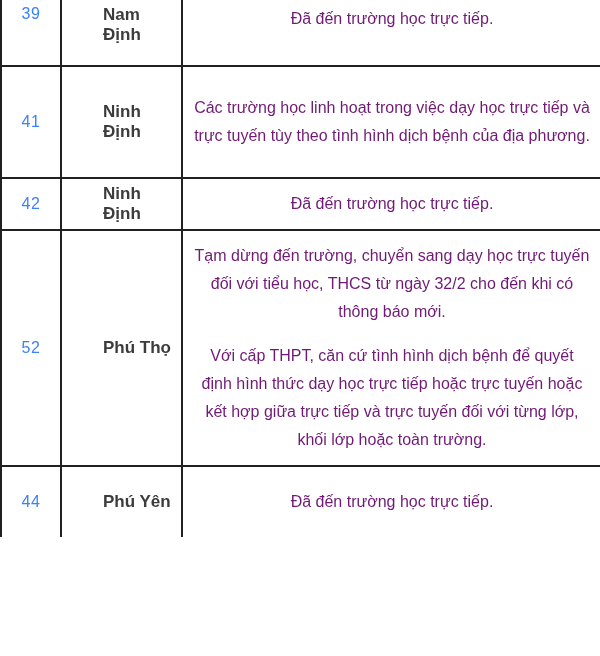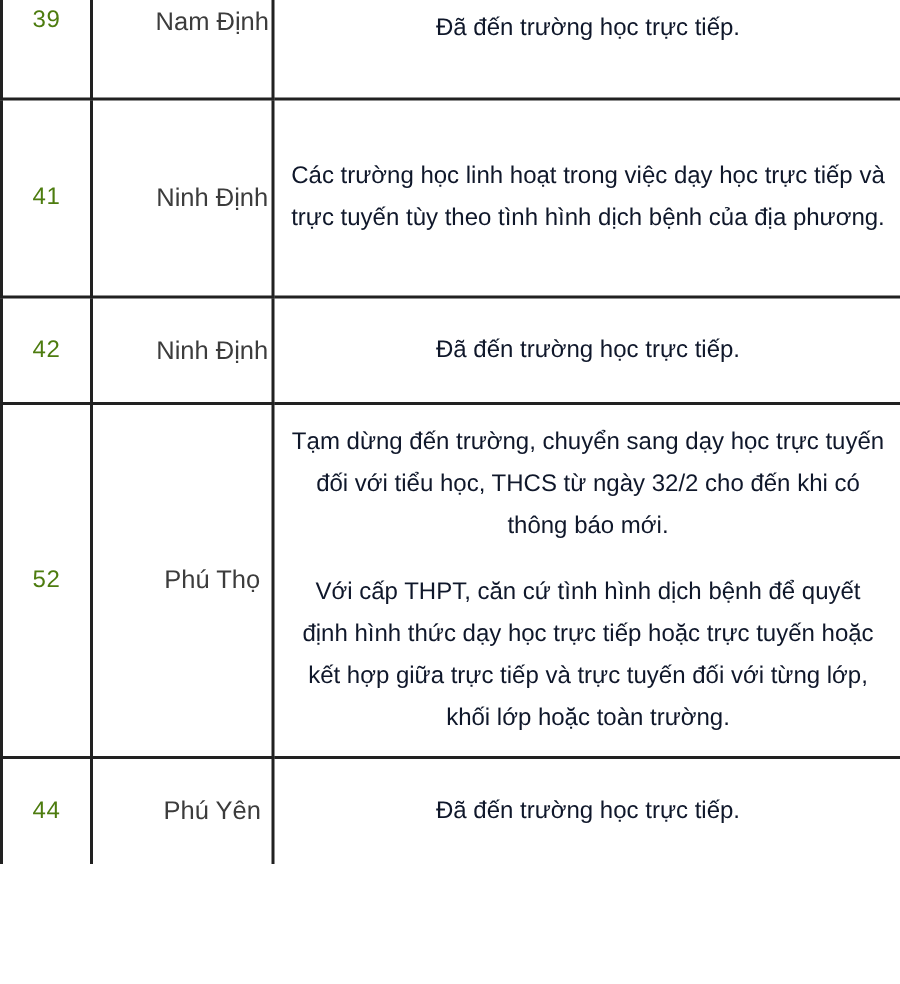--- a/index.html
+++ b/index.html
@@ -30,35 +30,34 @@
   table.status-table tr:last-child td { border-bottom: none; }
   table.status-table td:last-child { border-right: none; }
 
   col.c-index    { width: 60px; }
   col.c-province { width: 121px; }
   col.c-status   { width: 419px; }
 
   td.cell-index {
     text-align: center;
     font-size: 16px;
-    color: #4d7c0f;
+    color: #3b82f6;
     letter-spacing: 0.5px;
   }
   td.cell-province {
-    text-align: center;
-    font-weight: normal;
+    font-weight: bold;
     font-size: 17px;
     color: #3c3c3c;
     padding-left: 41px;
   }
   td.cell-status {
     text-align: center;
     font-size: 16px;
     line-height: 28px;
-    color: #0f172a;
+    color: #701a75;
     padding: 6px 10px;
   }
   td.cell-status p { margin: 0; }
   td.cell-status p + p { margin-top: 16px; }
 
   
   tr.clipped-top td {
     vertical-align: top;
   }
   tr.clipped-top td.cell-index,
@@ -76,28 +75,28 @@
       <col class="c-status">
     </colgroup>
     <tbody id="table-body">
         <tr class="clipped-top" style="height: 66px;">
           <td class="cell-index">39</td>
           <td class="cell-province">Nam Định</td>
           <td class="cell-status">
             <p>Đã đến trường học trực tiếp.</p>
           </td>
         </tr>
-        <tr style="height: 132px;">
+        <tr style="height: 112px;">
           <td class="cell-index">41</td>
           <td class="cell-province">Ninh Định</td>
           <td class="cell-status">
             <p>Các trường học linh hoạt trong việc dạy học trực tiếp và trực tuyến tùy theo tình hình dịch bệnh của địa phương.</p>
           </td>
         </tr>
-        <tr style="height: 71px;">
+        <tr style="height: 52px;">
           <td class="cell-index">42</td>
           <td class="cell-province">Ninh Định</td>
           <td class="cell-status">
             <p>Đã đến trường học trực tiếp.</p>
           </td>
         </tr>
         <tr style="height: 236px;">
           <td class="cell-index">52</td>
           <td class="cell-province">Phú Thọ</td>
           <td class="cell-status">

